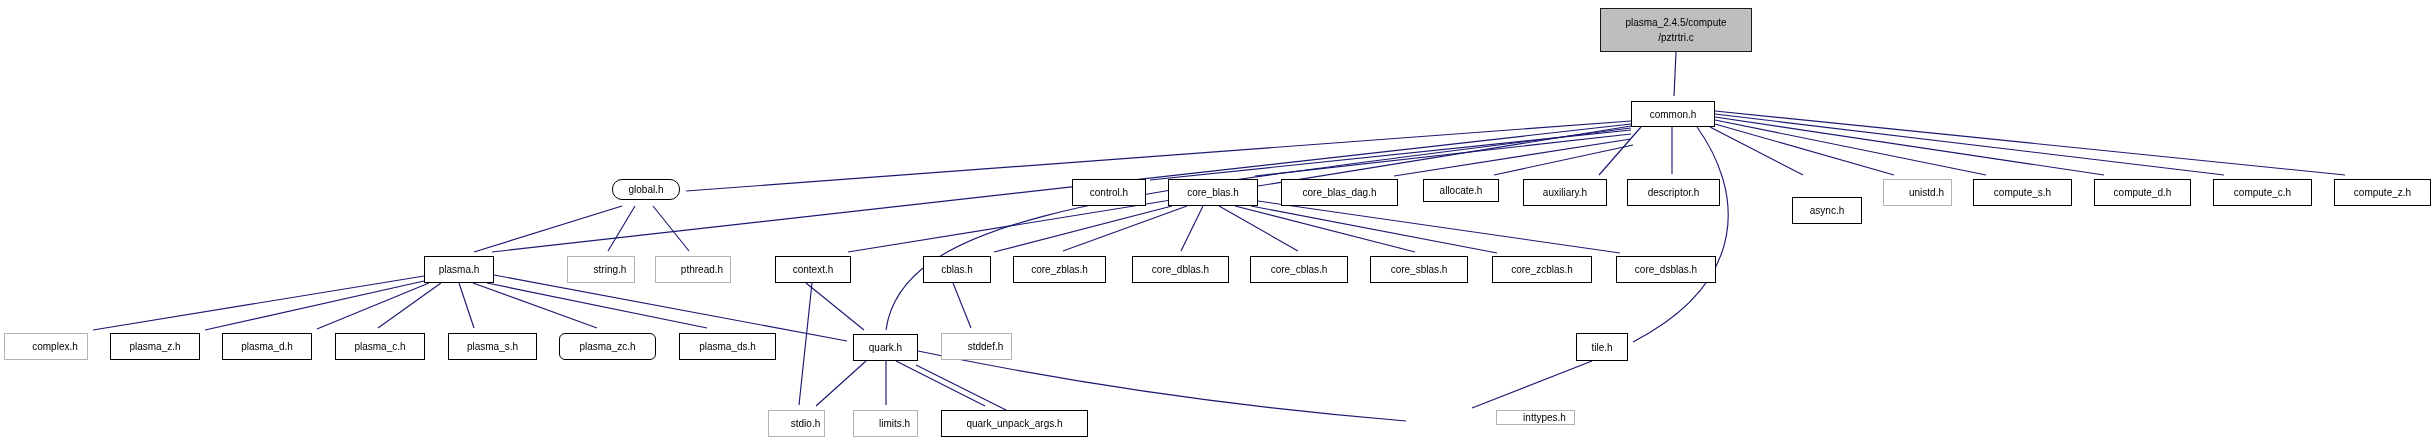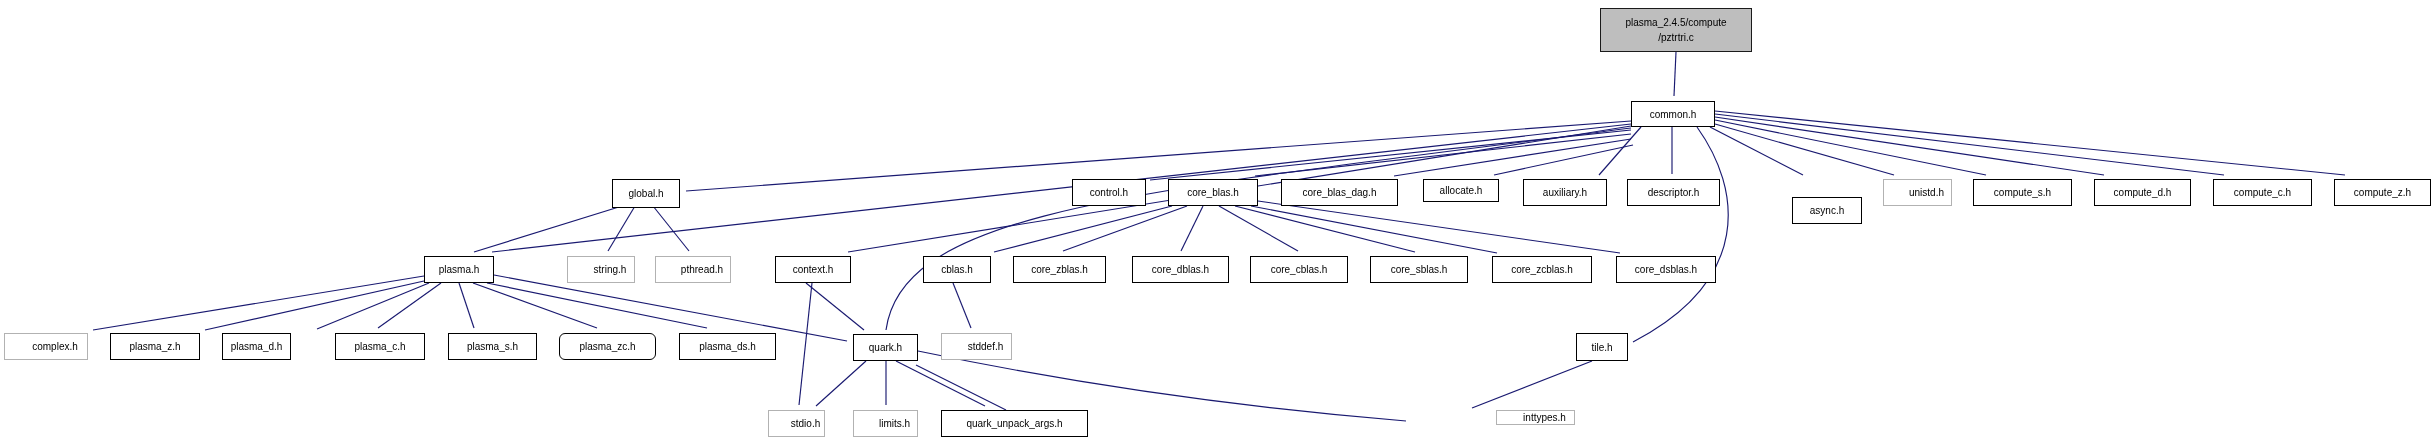--- a/index.html
+++ b/index.html
@@ -72,21 +72,21 @@
       </g>
   </svg>
   <div id="nodes">
       <div class="node root" style="left: 1600px; top: 8px; width: 152px; height: 44px;">
         <div>plasma_2.4.5/compute</div>
         <div>/pztrtri.c</div>
       </div>
       <div class="node linked" style="left: 1631px; top: 101px; width: 84px; height: 26px;">
         <div>common.h</div>
       </div>
-      <div class="node linked" style="left: 612px; top: 179px; width: 68px; height: 29px;">
+      <div class="node linked" style="left: 612px; top: 179px; width: 68px; height: 21px; border-radius: 10px;">
         <div>global.h</div>
       </div>
       <div class="node linked" style="left: 1072px; top: 179px; width: 74px; height: 27px;">
         <div>control.h</div>
       </div>
       <div class="node linked" style="left: 1168px; top: 179px; width: 90px; height: 27px;">
         <div>core_blas.h</div>
       </div>
       <div class="node linked" style="left: 1281px; top: 179px; width: 117px; height: 27px;">
         <div>core_blas_dag.h</div>
@@ -150,21 +150,21 @@
       </div>
       <div class="node linked" style="left: 1616px; top: 256px; width: 100px; height: 27px;">
         <div>core_dsblas.h</div>
       </div>
       <div class="node plain" style="left: 4px; top: 333px; width: 84px; height: 27px;">
         <div>complex.h</div>
       </div>
       <div class="node linked" style="left: 110px; top: 333px; width: 90px; height: 27px;">
         <div>plasma_z.h</div>
       </div>
-      <div class="node linked" style="left: 222px; top: 333px; width: 69px; height: 27px;">
+      <div class="node linked" style="left: 222px; top: 333px; width: 90px; height: 27px;">
         <div>plasma_d.h</div>
       </div>
       <div class="node linked" style="left: 335px; top: 333px; width: 90px; height: 27px;">
         <div>plasma_c.h</div>
       </div>
       <div class="node linked" style="left: 448px; top: 333px; width: 89px; height: 27px;">
         <div>plasma_s.h</div>
       </div>
       <div class="node linked" style="left: 559px; top: 333px; width: 97px; height: 27px; border-radius: 6px;">
         <div>plasma_zc.h</div>

